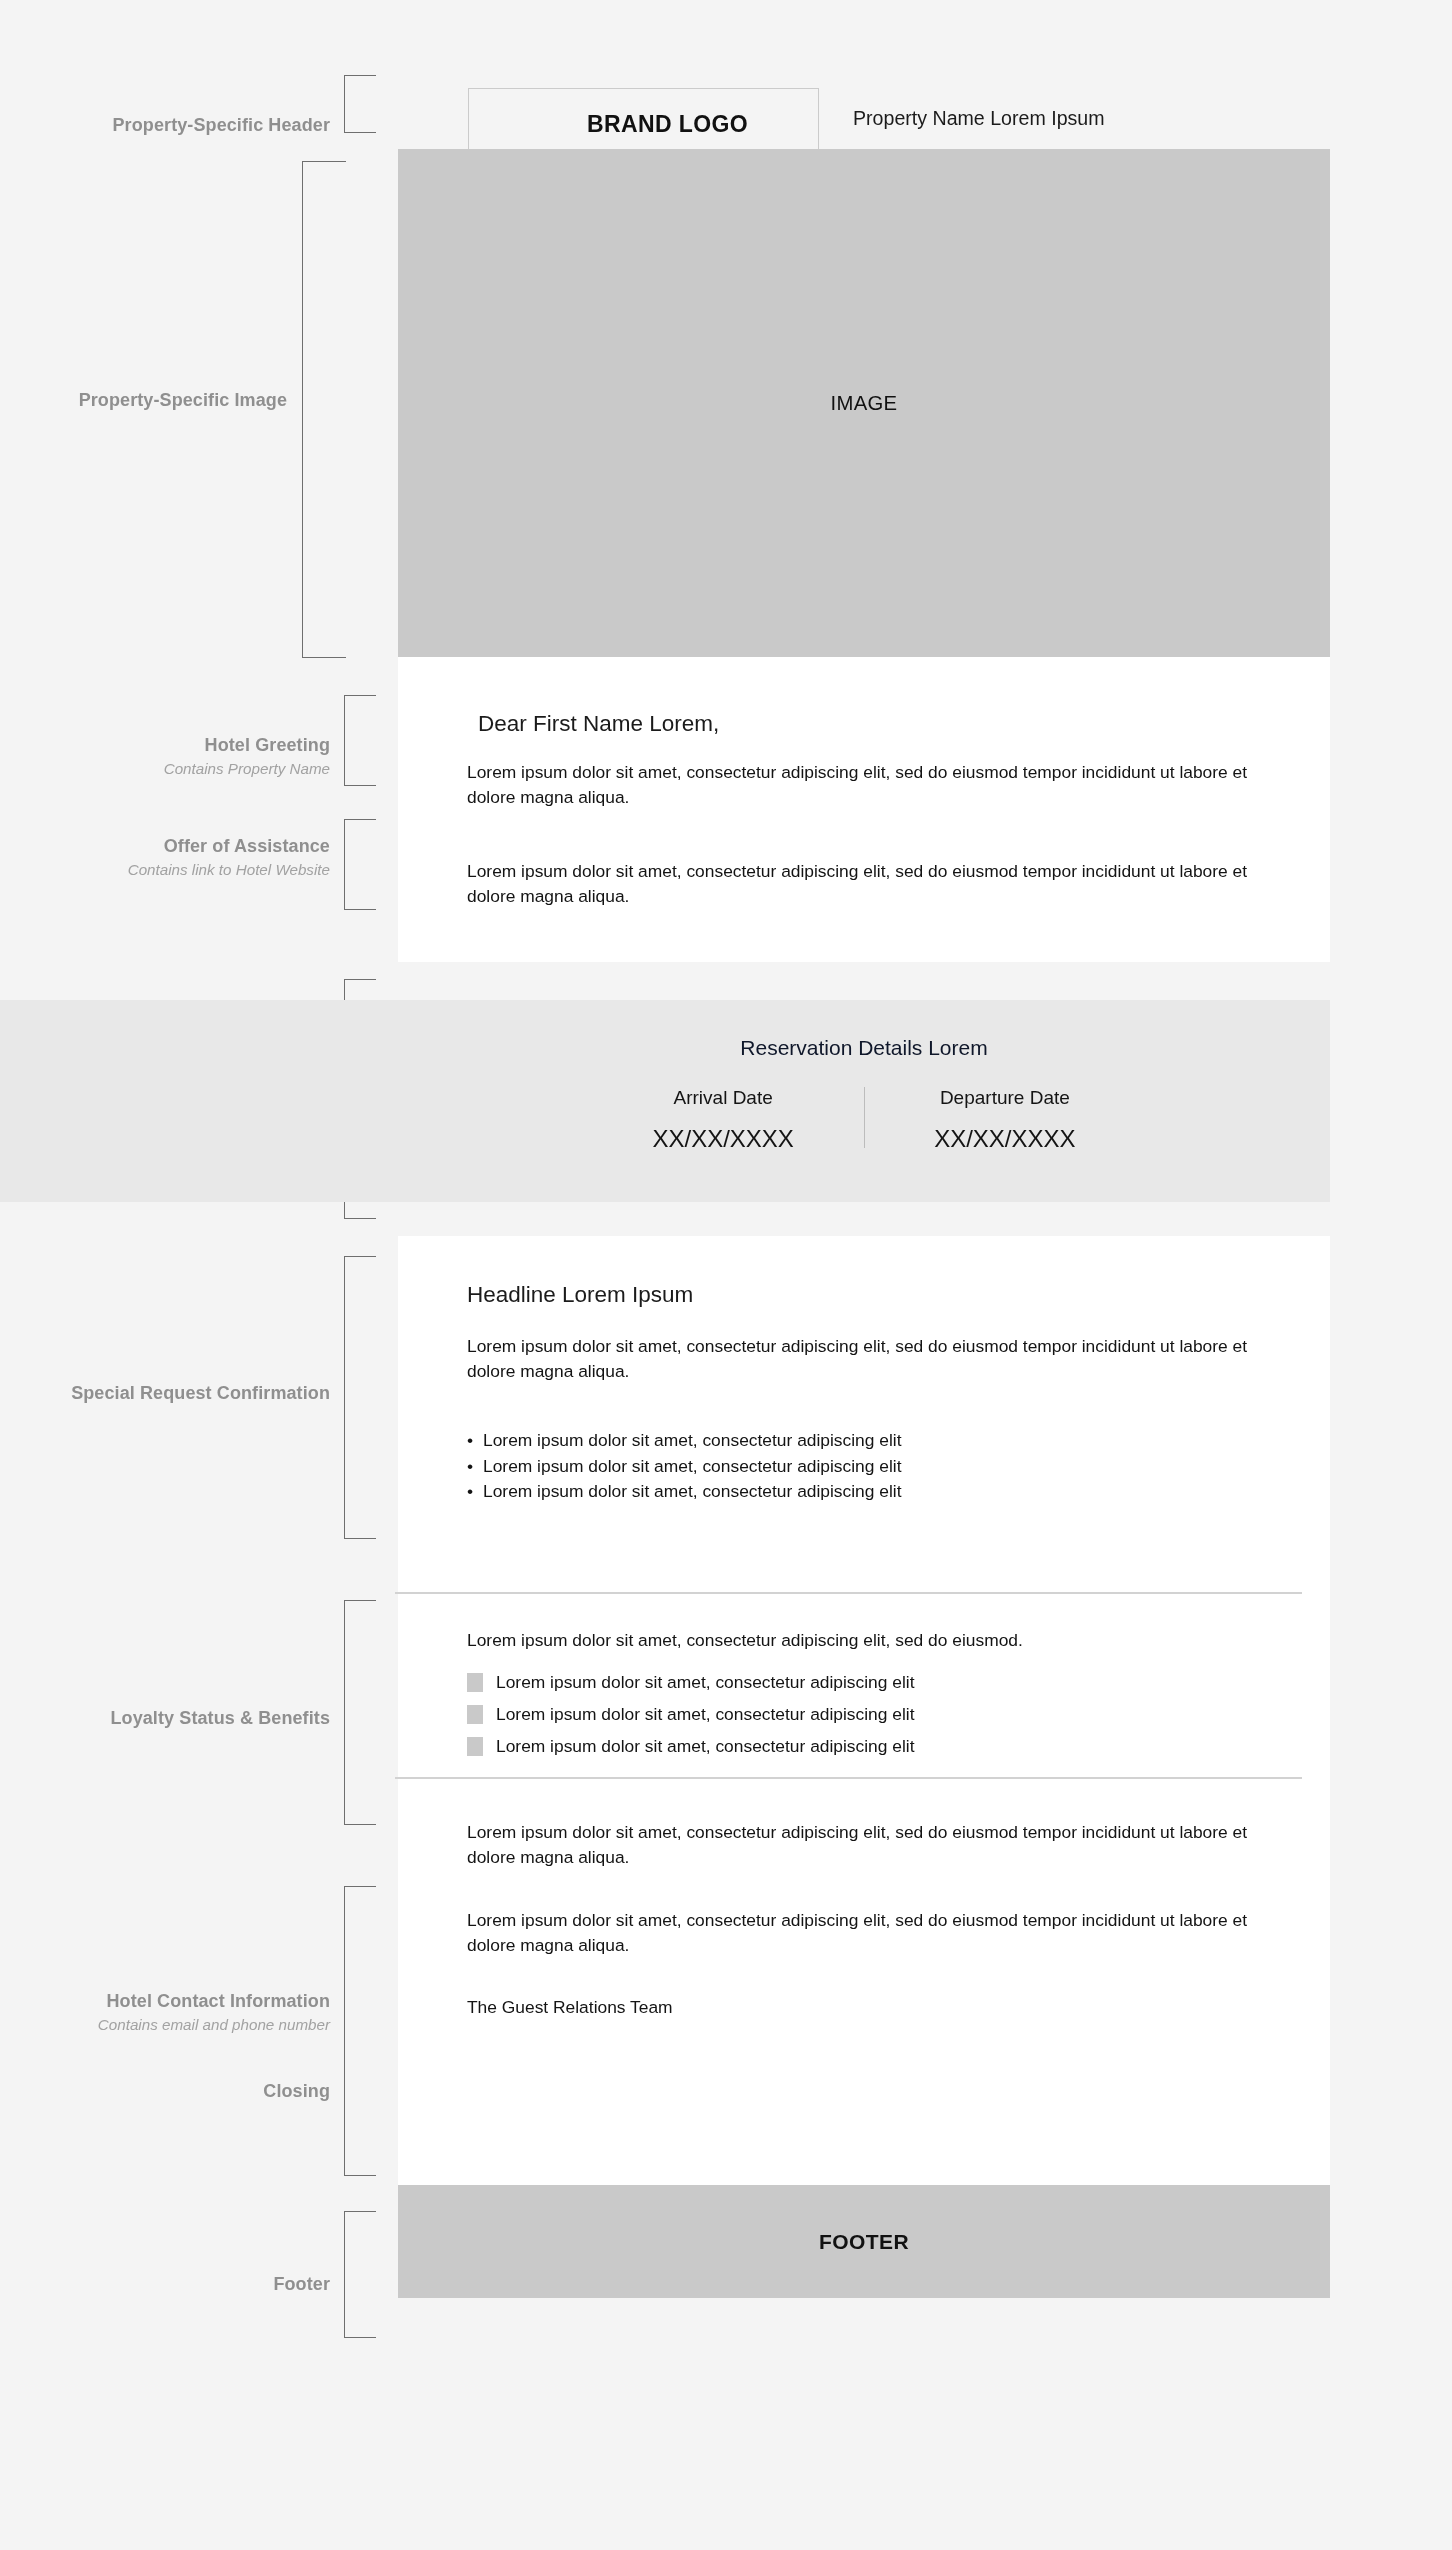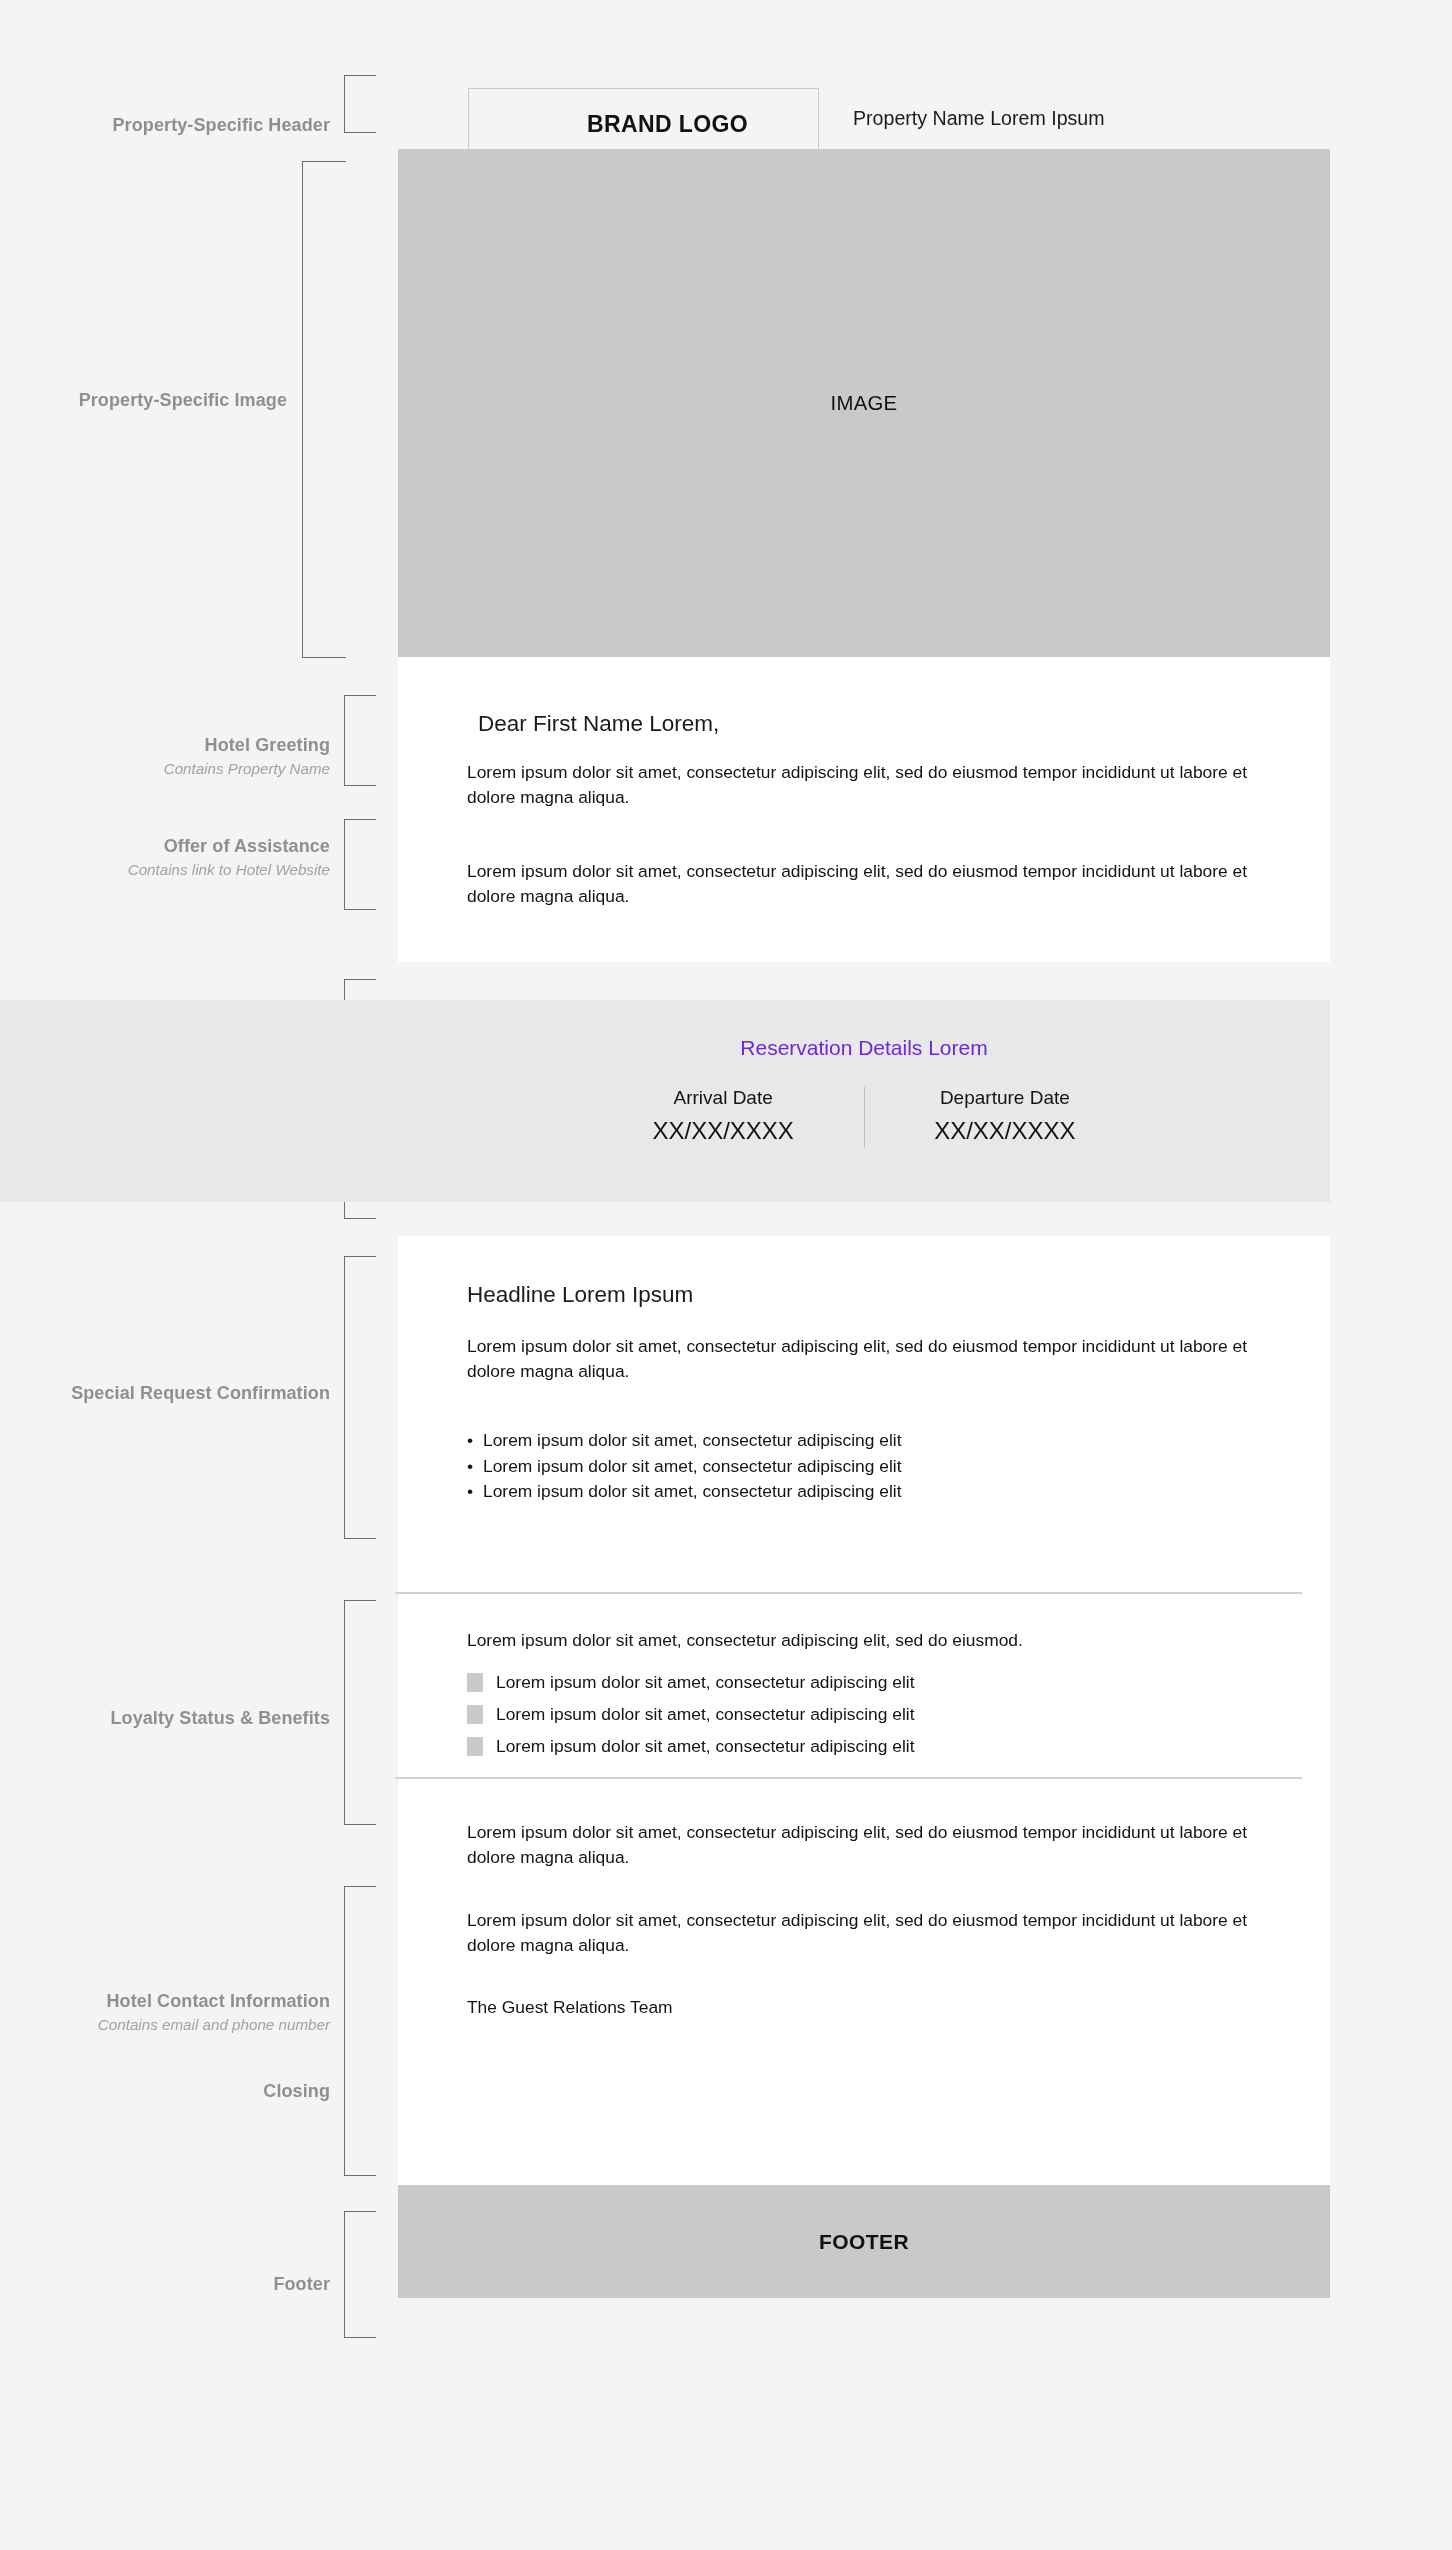--- a/index.html
+++ b/index.html
@@ -85,29 +85,29 @@
   .p2 { position:absolute; left:69px; top:202px; width:806px; }
 
   
   .resband {
     position:absolute;
     left:0px; top:1000px; width:1330px; height:202px;
     background:#e8e8e8;
   }
   .res-title {
     position:absolute; left:398px; top:36px; width:932px;
-    text-align:center; font-size:21px; color:#6d28d9;
+    text-align:center; font-size:21px; color:#0f172a;
   }
   .res-cols {
     position:absolute; left:398px; top:87px; width:932px;
     display:flex; justify-content:center; align-items:stretch;
   }
   .res-col { width:211px; text-align:center; }
   .res-col .lbl { font-size:19px; color:#141414; display:block; }
-  .res-col .val { font-size:24px; color:#141414; display:block; margin-top:8px; }
+  .res-col .val { font-size:24px; color:#141414; display:block; margin-top:16px; }
   .res-div { width:0.7px; background:#bcbcbc; margin:0 35px; height:61px; }
 
   .card-bot {
     position:absolute;
     left:398px; top:1236px; width:932px; height:950px;
     background:#ffffff;
   }
   .headline {
     position:absolute; left:69px; top:46px;
     font-size:22.5px; color:#1b1b1b;

